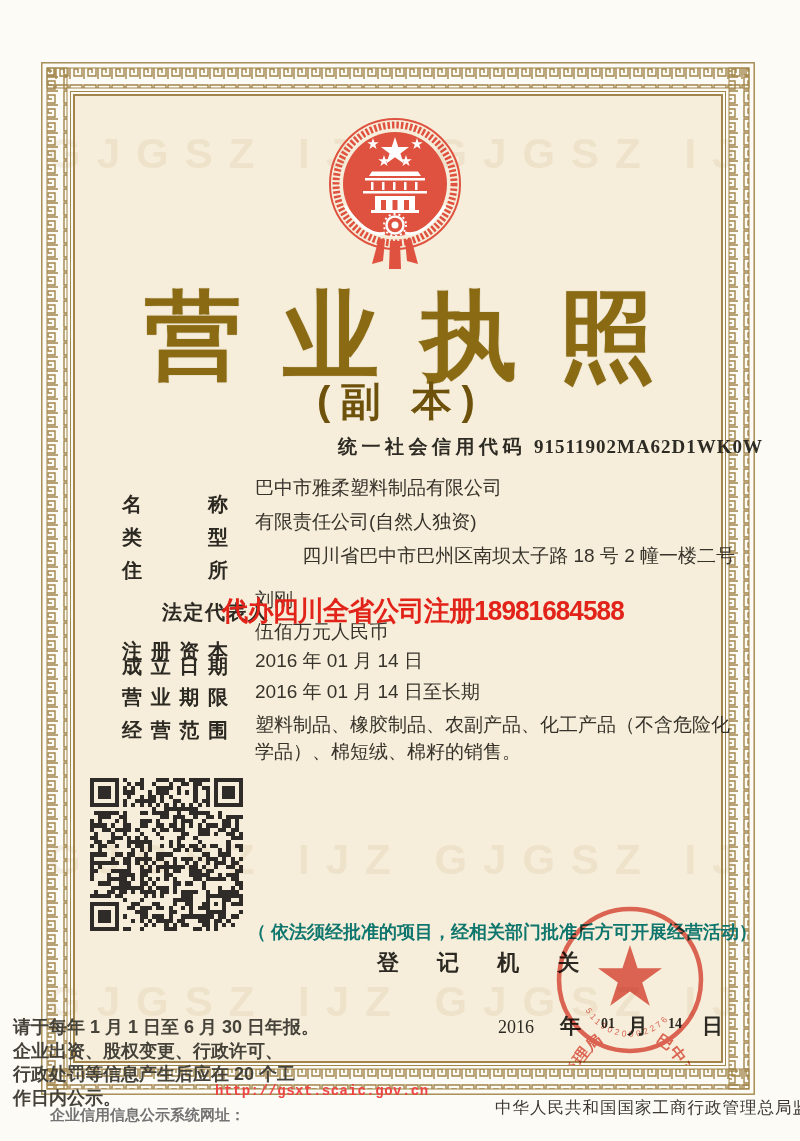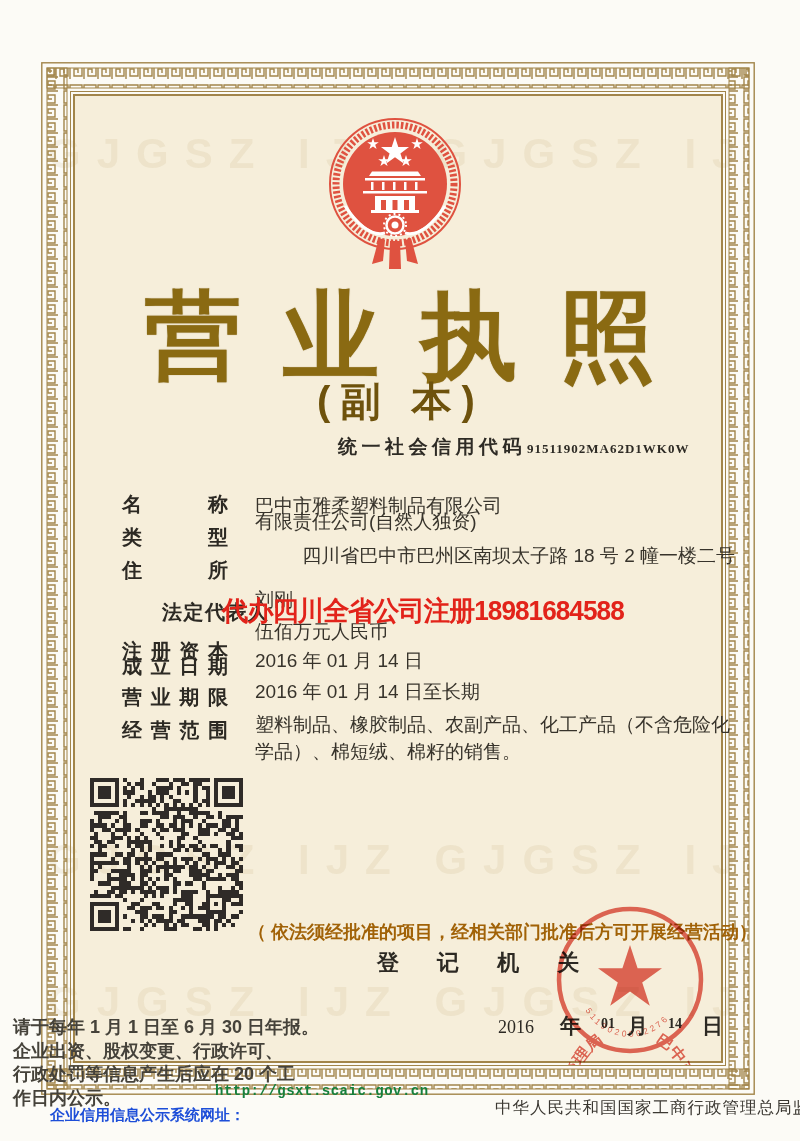--- a/index.html
+++ b/index.html
@@ -28,65 +28,65 @@
     letter-spacing:42px; padding-left:42px; color:#8a6a12;
     text-shadow:0 0 1px rgba(110,82,12,.6);
   }
   .subtitle {
     left:0; right:0; top:374px; z-index:3; text-align:center;
     font-size:40px; font-weight:700; letter-spacing:10px; padding-left:2px;
     color:#6e520c;
   }
   .codeline { left:338px; top:434px; z-index:3; color:#2e2b25; white-space:nowrap; }
   .codeline .lab { font-size:19px; font-weight:700; letter-spacing:4.5px; }
-  .codeline .val { font-size:13px; font-family:"Liberation Serif", serif; font-weight:700; letter-spacing:1px; margin-left:1px; }
+  .codeline .val { font-size:19px; font-family:"Liberation Serif", serif; font-weight:700; letter-spacing:1px; margin-left:8px; }
   
   .frow { position:absolute; left:122px; z-index:3; }
   .flabel {
     position:absolute; left:0; width:106px;
     font-size:20px; font-weight:700; color:#2c2923;
     text-align:justify; text-align-last:justify;
   }
   .fvalue {
     position:absolute; left:133px; width:480px;
     font-size:19px; color:#37332b; white-space:nowrap;
   }
-  .r1 .flabel{top:491px;} .r1 .fvalue{top:493px;}
+  .r1 .flabel{top:491px;} .r1 .fvalue{top:475px;}
   .r2 .flabel{top:524px;} .r2 .fvalue{top:509px;}
   .r3 .flabel{top:557px;} .r3 .fvalue{top:543px;text-align:right;}
   .r4 .flabel{top:599px;margin-left:40px;} .r4 .fvalue{top:587px;}
   .r5 .flabel{top:638px;} .r5 .fvalue{top:619px;}
   .r6 .flabel{top:653px;} .r6 .fvalue{top:648px;}
   .r7 .flabel{top:684px;} .r7 .fvalue{top:679px;}
   .r8 .flabel{top:717px;} .r8 .fvalue{top:711px; white-space:normal; line-height:27px; width:478px;}
   
   .ad-overlay {
     left:222px; top:593px; z-index:6; white-space:nowrap;
     font-size:27px; font-weight:700; letter-spacing:-1px; color:#e2231a;
     transform:scaleX(.97); transform-origin:left center;
   }
   
   .qr { left:90px; top:778px; z-index:3; }
   
-  .approval { left:248px; top:920px; z-index:3; width:470px; font-size:18px; font-weight:700; color:#a16207; white-space:nowrap; }
+  .approval { left:248px; top:920px; z-index:3; width:470px; font-size:18px; font-weight:700; color:#0f766e; white-space:nowrap; }
   .registry { left:377px; top:948px; z-index:3; font-size:22px; font-weight:700; letter-spacing:16px; color:#2c2923; }
   .dateline { left:498px; top:1012px; z-index:4; white-space:nowrap; color:#2c2923; }
   .dateline .num  { font-family:"Liberation Serif", serif; font-size:18px; }
   .dateline .unit { font-size:21px; font-weight:700; }
   .dateline .small{ font-family:"Liberation Serif", serif; font-size:14px; position:relative; top:-5px; font-weight:700;margin-left:20px; }
   .dl-y  { margin-left:26px; }
   .dl-m  { margin-left:14px; }
   .dl-mu { margin-left:12px; }
   .dl-d  { margin-left:12px; }
   .dl-du { margin-left:20px; }
   .stamp { left:545px; top:895px; z-index:5; opacity:.9; mix-blend-mode:multiply; }
   
   .notice { left:13px; top:1016px; z-index:4; font-size:18px; font-weight:600; color:#45423a; line-height:23.5px; white-space:nowrap; }
-  .site-label { left:50px; top:1106px; z-index:4; font-size:15px; color:#1d4ed8; font-weight:600; white-space:nowrap; }
-  .site-url { left:215px; top:1083px; z-index:4; font-size:14px; font-weight:700; color:#15803d;
+  .site-label { left:50px; top:1106px; z-index:4; font-size:15px; color:#737373; font-weight:600; white-space:nowrap; }
+  .site-url { left:215px; top:1083px; z-index:4; font-size:14px; font-weight:700; color:#ef4444;
               font-family:"Liberation Mono", monospace; letter-spacing:.5px; white-space:nowrap; }
   .publisher { left:495px; top:1097px; z-index:4; font-size:16.5px; color:#3b3832; letter-spacing:1px; white-space:nowrap; }
 </style>
 </head>
 <body>
 
 <div class="page">
 
   <svg class="abs frame-svg" width="714" height="1033" viewBox="0 0 714 1033">
     <defs>

